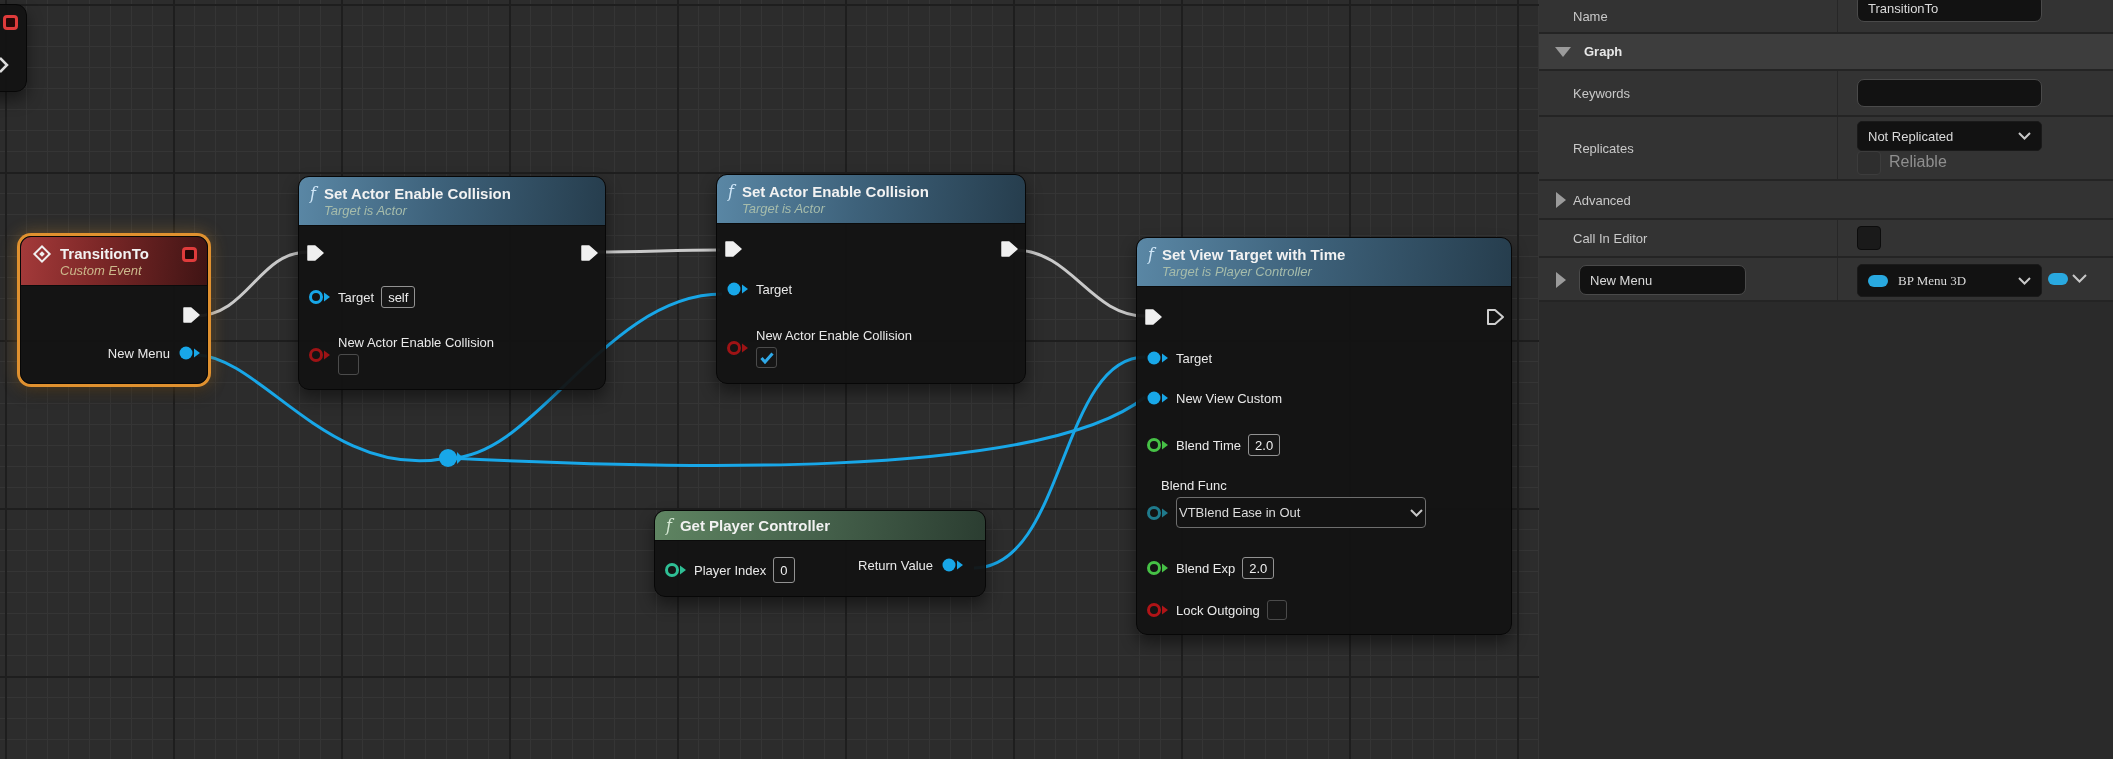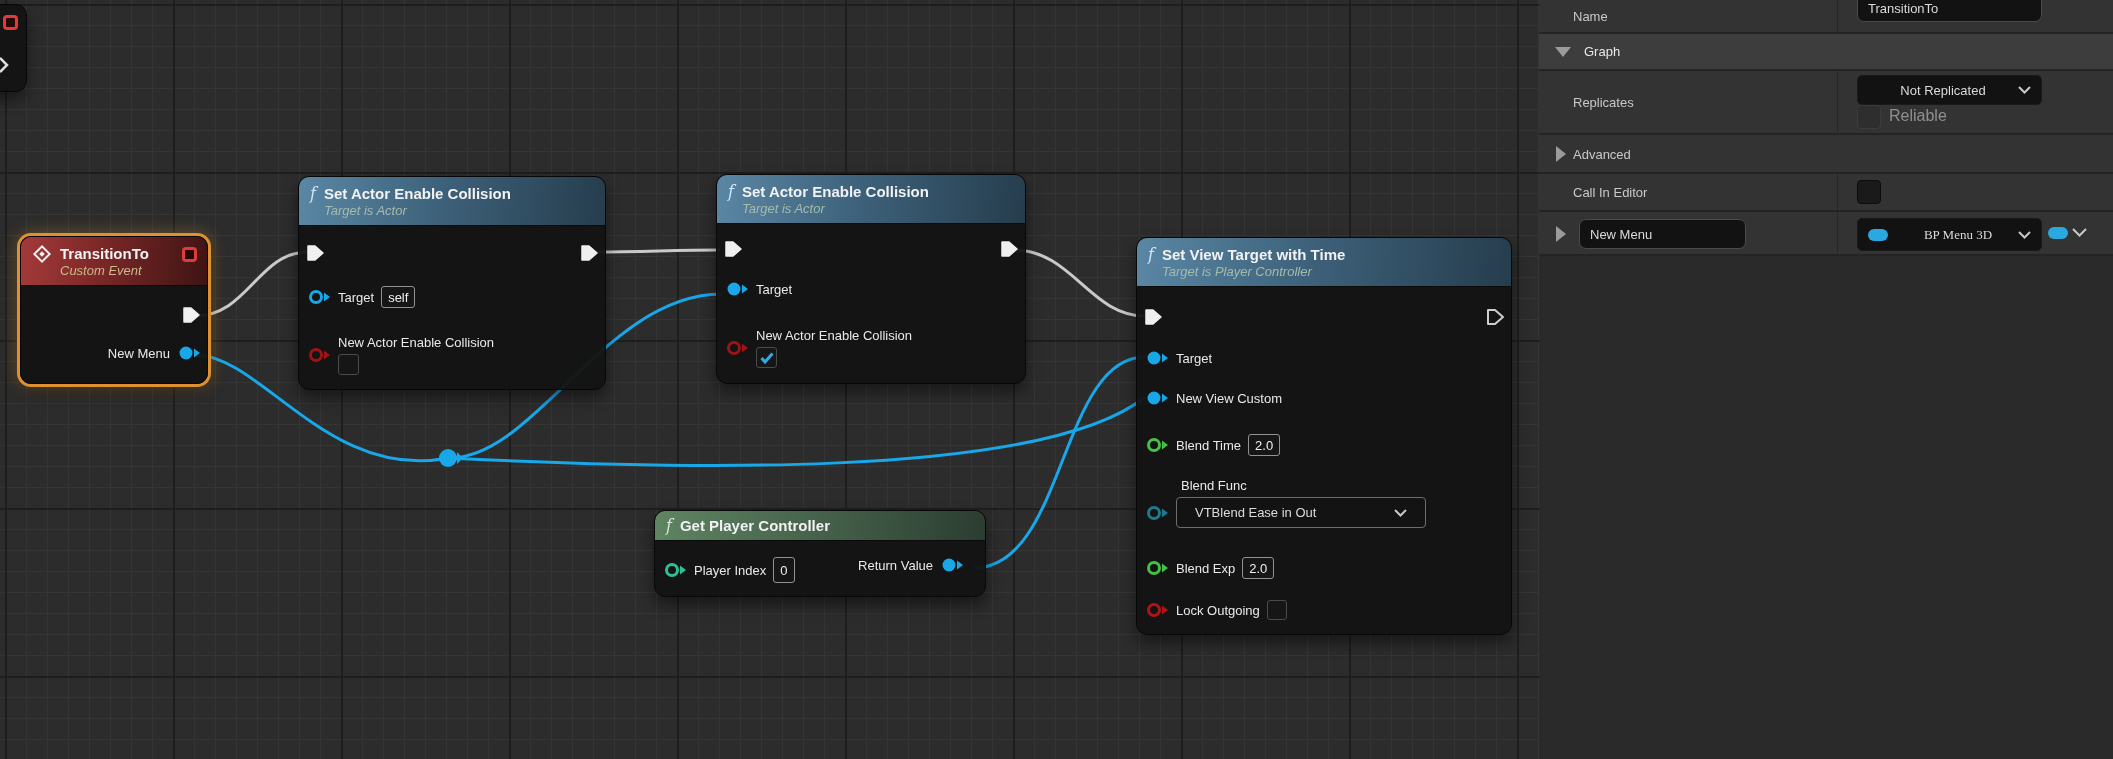--- a/index.html
+++ b/index.html
@@ -52,51 +52,51 @@
     border:1px solid #929292;border-radius:3px;background:#161616;
     color:#efefef;font-size:13px;
   }
   .checkbox{
     width:21px;height:21px;border:1px solid #4b4b4b;border-radius:3px;
     background:#161616;display:inline-flex;align-items:center;justify-content:center;box-sizing:border-box;
   }
   .node-select{
     display:flex;align-items:center;justify-content:space-between;
     border:1px solid #6e6e6e;border-radius:4px;background:#131313;
-    height:31px;padding:0 18px;color:#dcdcdc;font-size:13px;box-sizing:border-box;
+    height:31px;padding:0 2px;color:#dcdcdc;font-size:13px;box-sizing:border-box;
   }
   .stacklabel{font-size:13px;color:#e9e9e9;margin-bottom:4px;white-space:nowrap;}
   .evt-square{
     width:15px;height:15px;border:3px solid #df3b3b;border-radius:4px;
     background:#250808;box-sizing:border-box;
   }
   
   .details-panel{
     position:absolute;left:1539px;top:0;width:574px;height:759px;
     background:#242424;display:flex;flex-direction:column;
   }
   .drow{position:relative;background:#333333;margin-bottom:2px;flex:0 0 auto;}
   .drow .colsep{position:absolute;left:298px;top:0;bottom:0;width:1px;background:#272727;}
   .dlabel{
     position:absolute;left:34px;top:50%;transform:translateY(-50%);
     font-size:13px;color:#c9c9c9;white-space:nowrap;
   }
   .dheader{background:#3d3d3d;display:flex;align-items:center;gap:13px;padding-left:16px;margin-bottom:2px;flex:0 0 auto;}
-  .dheader .hlabel{font-size:13px;font-weight:normal;color:#e8e8e8;}
+  .dheader .hlabel{font-size:13px;font-weight:bold;color:#e8e8e8;}
   .tri-down{width:0;height:0;border-left:8px solid transparent;border-right:8px solid transparent;border-top:10px solid #9b9b9b;}
   .tri-right{width:0;height:0;border-top:8px solid transparent;border-bottom:8px solid transparent;border-left:10px solid #9b9b9b;}
   .dfield{
     position:absolute;left:318px;width:185px;height:28px;box-sizing:border-box;
     background:#121212;border:1px solid #4a4a4a;border-radius:7px;
     color:#dadada;font-size:13px;padding:0 10px;font-family:"Liberation Sans",sans-serif;
   }
   .ddrop{
     position:absolute;left:318px;width:185px;height:30px;box-sizing:border-box;
     background:#121212;border:1px solid #1a1a1a;border-radius:5px;
-    display:flex;align-items:center;color:#dadada;font-size:13px;padding:0 10px;text-align:center;
+    display:flex;align-items:center;color:#dadada;font-size:13px;padding:0 10px;
   }
   .ddrop .grow{flex:1;}
   .dcheck{
     position:absolute;left:318px;width:24px;height:24px;box-sizing:border-box;
     background:#1a1a1a;border:1px solid #0c0c0c;border-radius:4px;
   }
   .pill{width:20px;height:12px;border-radius:6px;background:#29a9e0;}
   .panel-rest{flex:1 1 auto;background:#2a2a2a;}
 </style>
 </head>
@@ -286,21 +286,21 @@
     </div>
     <div class="prow" style="left:8px;top:196px;">
       <svg width="24" height="16" viewBox="0 0 24 16">
         <circle cx="9" cy="8" r="5.5" fill="none" stroke="#46c146" stroke-width="3"></circle>
           <path d="M17,3.5 L23,8 L17,12.5 Z" fill="#46c146"></path>
       </svg>
       <span class="pin-label">Blend Time</span>
       <span class="valuebox">2.0</span>
     </div>
     <div style="position:absolute;left:8px;top:240px;">
-      <div class="stacklabel" style="margin-left:36px;">Blend Func</div>
+      <div class="stacklabel" style="margin-left:16px;">Blend Func</div>
       <div style="display:flex;align-items:center;gap:7px;">
         <svg width="24" height="16" viewBox="0 0 24 16">
           <circle cx="9" cy="8" r="5.5" fill="none" stroke="#1f7a8c" stroke-width="3"></circle>
             <path d="M17,3.5 L23,8 L17,12.5 Z" fill="#1f7a8c"></path>
         </svg>
         <div class="node-select" style="width:250px;">
           <span>VTBlend Ease in Out</span>
           <svg width="13" height="8" viewBox="0 0 13 8">
             <path d="M1,1 L6.5,6.5 L12,1" stroke="#c8c8c8" stroke-width="2" fill="none"></path>
           </svg>
@@ -332,20 +332,25 @@
     <div class="colsep"></div>
     <span class="dlabel">Name</span>
     <input class="dfield" style="top: -6px;" value="TransitionTo">
   </div>
 
   <div class="dheader" style="height:35px;">
     <span class="tri-down"></span>
     <span class="hlabel">Graph</span>
   </div>
 
+  <div class="drow" style="height:44px;">
+    <div class="colsep"></div>
+    <span class="dlabel">Keywords</span>
+    <input class="dfield" style="top: 8px;" value="">
+  </div>
 
   <div class="drow" style="height:62px;">
     <div class="colsep"></div>
     <span class="dlabel">Replicates</span>
     <div class="ddrop" style="top:4px;">
       <span class="grow">Not Replicated</span>
       <svg width="13" height="8" viewBox="0 0 13 8">
         <path d="M1,1 L6.5,6.5 L12,1" stroke="#c8c8c8" stroke-width="2" fill="none"></path>
       </svg>
     </div>

